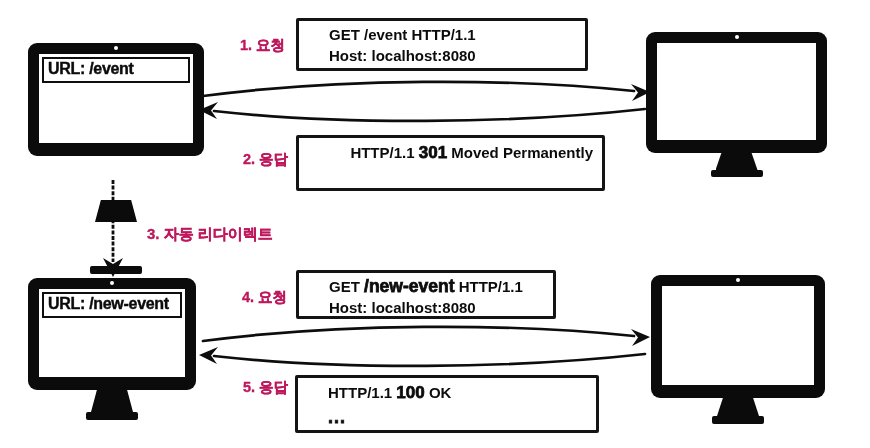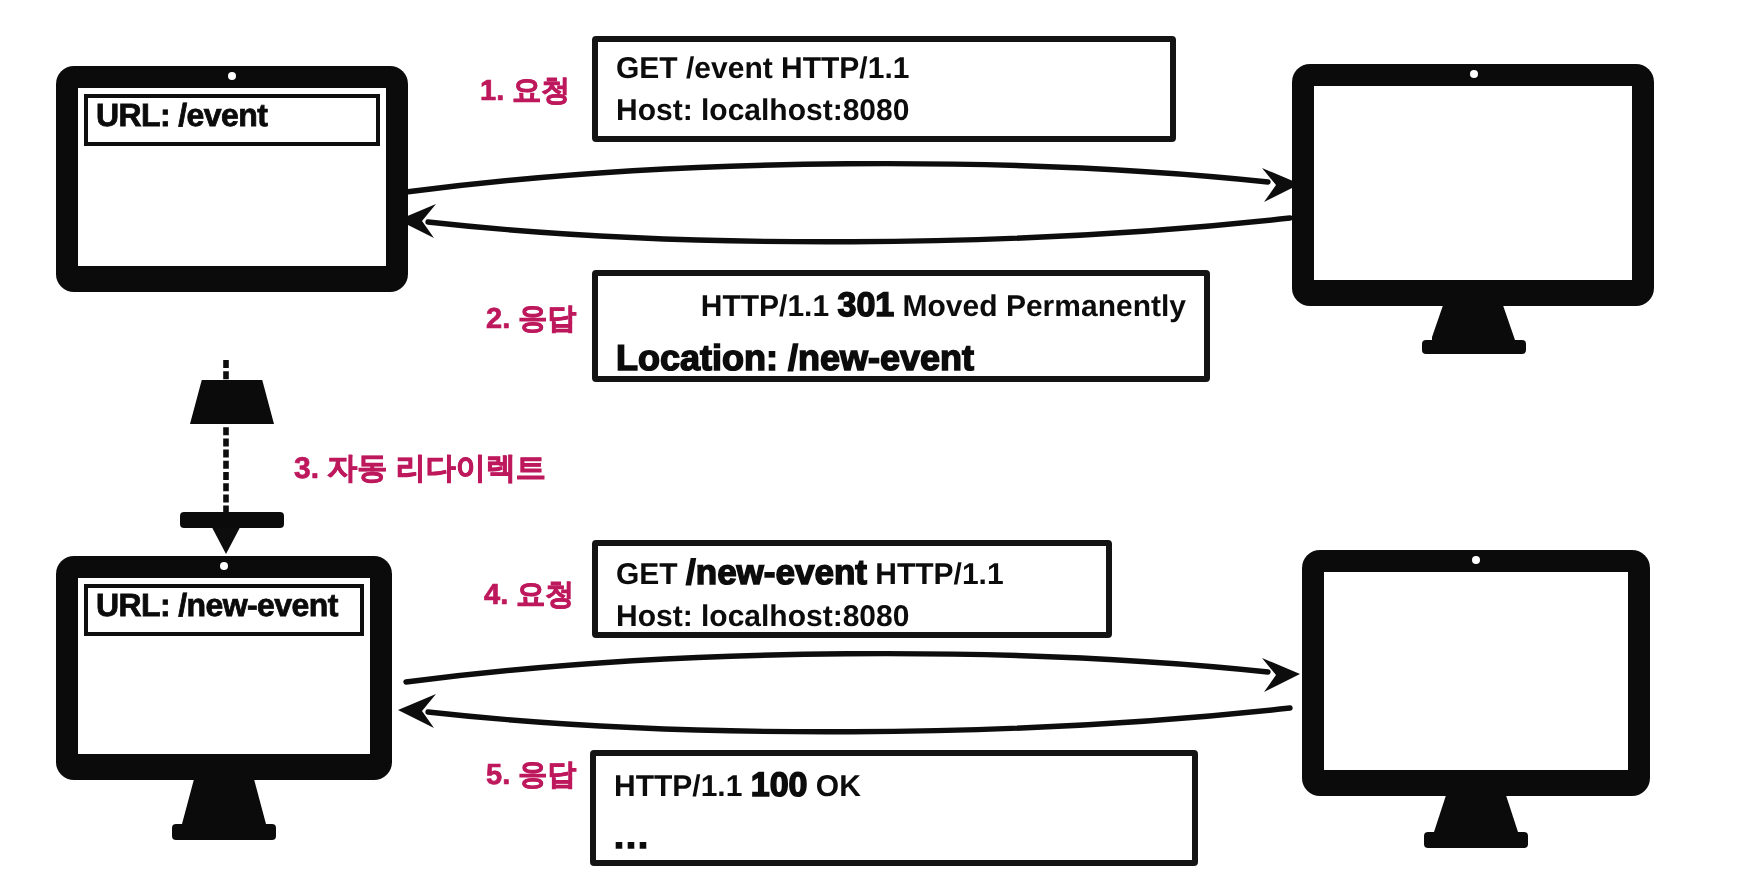--- a/index.html
+++ b/index.html
@@ -17,21 +17,21 @@
     font-size:16px;font-weight:700;letter-spacing:-0.3px;white-space:nowrap;color:#0b0b0b;
     -webkit-text-stroke:0.4px #0b0b0b;
   }
   .neck{background:#0b0b0b;clip-path:polygon(14% 0,86% 0,100% 100%,0 100%);}
   .base{background:#0b0b0b;border-radius:2px;}
   
   .msgbox{
     position:absolute;background:#fff;border:3px solid #141414;border-radius:2px;
     box-sizing:border-box;padding:3px 9px 0 9px;z-index:12;
   }
-  .ln{font-weight:700;white-space:nowrap;}
+  .ln{font-weight:700;white-space:nowrap;margin-left:21px;}
   .seg{font-weight:700;}
   .seg-h{-webkit-text-stroke:0.75px currentColor;}
   .b1 .ln{font-size:15px;line-height:21px;}
   .b2 .l1{font-size:15px;line-height:24px;text-align:right;}
   .b2 .l2{font-size:18px;line-height:26px;}
   .b3 .ln{font-size:15px;line-height:21px;}
   .b4 .l1{font-size:15px;line-height:24px;}
   .b4 .l2{font-size:18px;line-height:24px;letter-spacing:1px;}
   .sz17{font-size:17px;}
   .sz175{font-size:17.5px;}
@@ -58,21 +58,21 @@
     <g fill="#0d0d0d" stroke="none">
       <polygon points="650,92 631,84 638,92.5 632,101"></polygon>
       <polygon points="199,110 218,102 211,110.5 217,119"></polygon>
       <polygon points="650,337 631,329 638,337.5 632,346"></polygon>
       <polygon points="199,355 218,347 211,355.5 217,364"></polygon>
     </g>
     <path d="M113,180 L113,262" stroke="#0d0d0d" stroke-width="2.8" fill="none" stroke-dasharray="4 1.6"></path>
     <polygon points="113,277 103,258 113,264 123,258" fill="#0d0d0d"></polygon>
   </svg>
 
-  <div class="monitor" style="left:28px;top:33px;width:176px;gap:44px;">
+  <div class="monitor" style="left:28px;top:43px;width:176px;gap:44px;">
     <div class="mbody" style="height:113px;">
       <span class="cam"></span>
       <div class="screen">
         <div class="urlbox">
           <span>URL: /event</span>
         </div>
       </div>
     </div>
     <div class="neck" style="width:42px;height:22px;"></div>
     <div class="base" style="width:52px;height:8px;"></div>
@@ -119,21 +119,20 @@
     <div class="ln l1">
       <span class="seg">GET /event HTTP/1.1</span><span class="seg seg-h"></span><span class="seg"></span>
     </div>
     <div class="ln l2">Host: localhost:8080</div>
   </div>
 
   <div class="msgbox b2" style="left:296px;top:135px;width:309px;height:56px;">
     <div class="ln l1">
       <span class="seg">HTTP/1.1 </span><span class="seg seg-h sz17">301</span><span class="seg"> Moved Permanently</span>
     </div>
-    <div class="ln l2 seg-h">Location: /new-event</div>
   </div>
 
   <div class="msgbox b3" style="left:296px;top:270px;width:260px;height:49px;">
     <div class="ln l1">
       <span class="seg">GET </span><span class="seg seg-h sz175">/new-event</span><span class="seg"> HTTP/1.1</span>
     </div>
     <div class="ln l2">Host: localhost:8080</div>
   </div>
 
   <div class="msgbox b4" style="left:295px;top:375px;width:304px;height:58px;">

